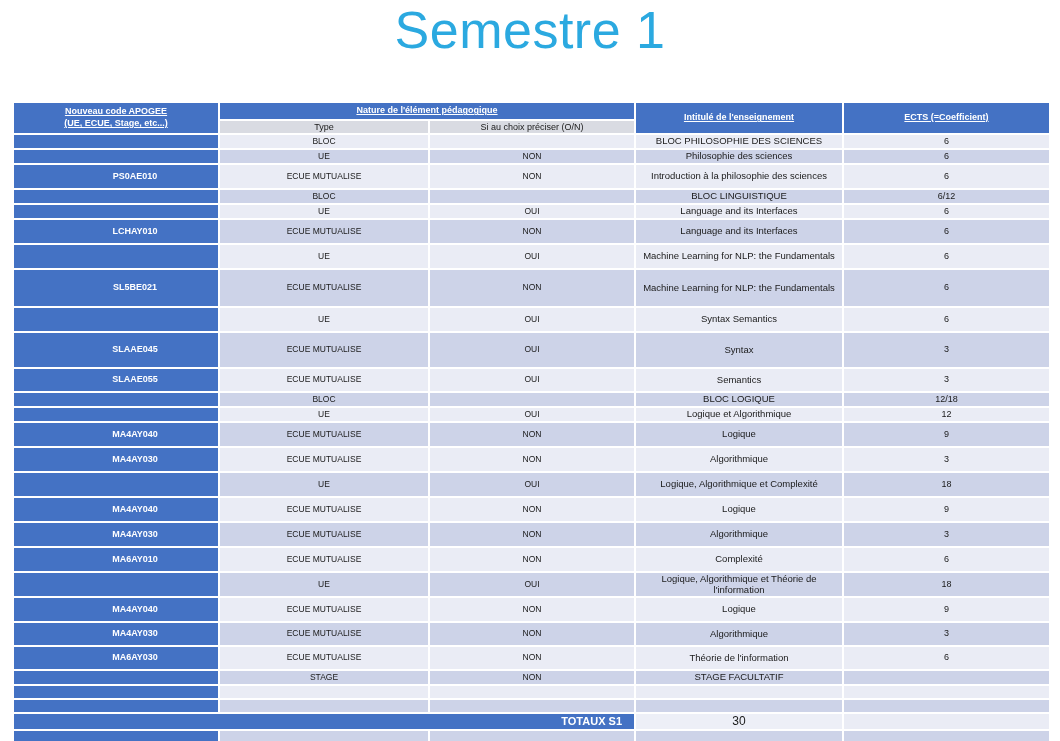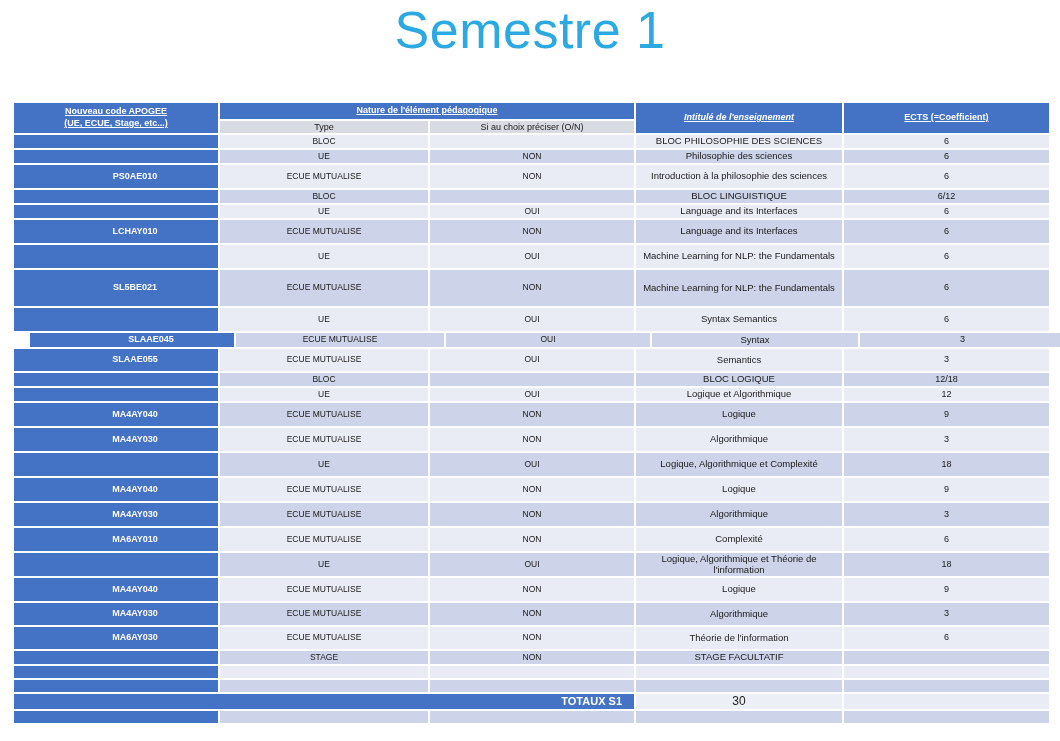--- a/index.html
+++ b/index.html
@@ -26,21 +26,21 @@
   }
   .hblue {
     background:#4472C4; color:#ffffff; font-weight:bold; font-size:9px;
     text-decoration:underline; line-height:1.3;
   }
   .hgray { background:#D9DBE2; color:#1a1a1a; font-size:9px; }
   .h-code    { grid-column:1; grid-row:1/3; }
   .h-nature  { grid-column:2/4; grid-row:1; }
   .h-type    { grid-column:2; grid-row:2; }
   .h-choix   { grid-column:3; grid-row:2; }
-  .h-intitule{ grid-column:4; grid-row:1/3;font-style:italic; }
+  .h-intitule{ grid-column:4; grid-row:1/3; }
   .h-ects    { grid-column:5; grid-row:1/3;text-align:right; }
 
   .grid-row {
     display:grid;
     grid-template-columns:204px 208px 204px 206px 205px;
     column-gap:2px; margin-bottom:2px;
   }
   .total-row {
     display:grid;
     grid-template-columns:620px 206px 205px;
@@ -138,21 +138,21 @@
           <div class="cell intitule-cell dark">Machine Learning for NLP: the Fundamentals</div>
           <div class="cell ects-cell dark">6</div>
         </div>
         <div class="grid-row" style="height: 23px;">
           <div class="cell code-cell"></div>
           <div class="cell type-cell light">UE</div>
           <div class="cell choix-cell light">OUI</div>
           <div class="cell intitule-cell light">Syntax Semantics</div>
           <div class="cell ects-cell light">6</div>
         </div>
-        <div class="grid-row" style="height: 14px; margin-left: 16px;">
+        <div class="grid-row" style="height: 34px;">
           <div class="cell code-cell">SLAAE045</div>
           <div class="cell type-cell dark">ECUE MUTUALISE</div>
           <div class="cell choix-cell dark">OUI</div>
           <div class="cell intitule-cell dark">Syntax</div>
           <div class="cell ects-cell dark">3</div>
         </div>
         <div class="grid-row" style="height: 22px;">
           <div class="cell code-cell">SLAAE055</div>
           <div class="cell type-cell light">ECUE MUTUALISE</div>
           <div class="cell choix-cell light">OUI</div>

